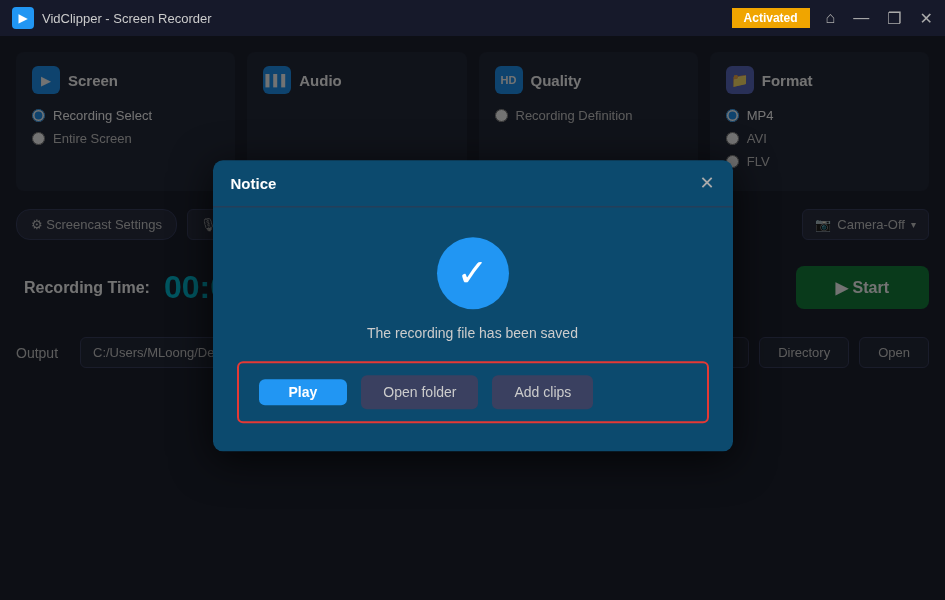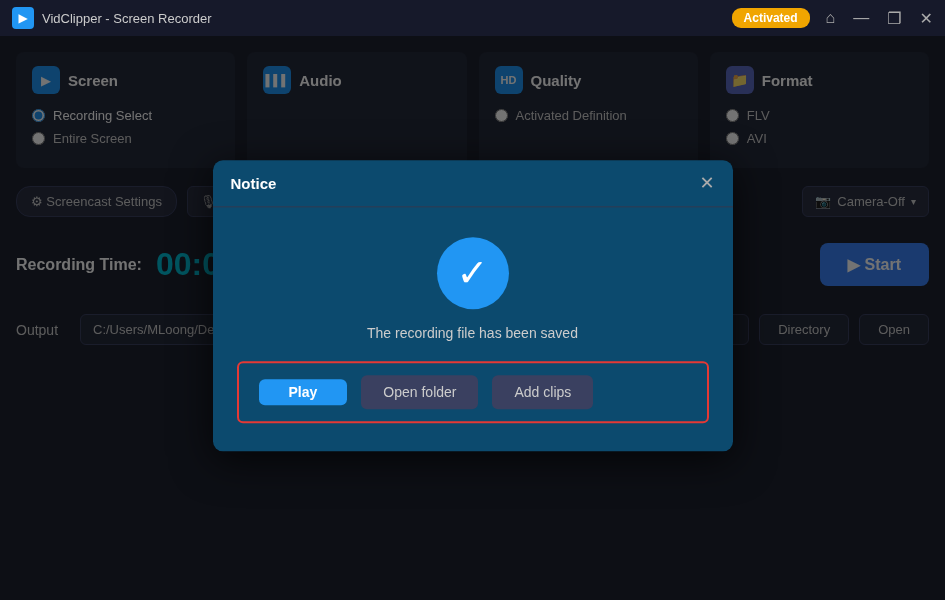--- a/index.html
+++ b/index.html
@@ -35,21 +35,21 @@
     .titlebar-title {
       font-size: 13px;
       color: #ccc;
       flex: 1;
     }
     .activated-badge {
       background: #f0a500;
       color: #fff;
       font-size: 12px;
       padding: 3px 12px;
-      border-radius: 9px;
+      border-radius: 0;
       margin-right: 16px;
       font-weight: 600;
     }
     .titlebar-actions {
       display: flex;
       gap: 18px;
       align-items: center;
     }
     .titlebar-icon {
       font-size: 16px;
@@ -170,32 +170,33 @@
     .time-row {
       display: flex;
       align-items: center;
       padding: 8px 0;
     }
     .recording-time-label {
       font-size: 16px;
       font-weight: 600;
       color: #fff;
       margin-right: 14px;
+      margin-left: 8px;
     }
     .time-display {
       font-size: 32px;
       font-weight: 700;
       color: #00bcd4;
       flex: 1;
     }
     .start-btn {
-      background: #3b82f6;
+      background: #15803d;
       color: #fff;
       border: none;
-      padding: 12px 28px;
+      padding: 12px 40px;
       border-radius: 8px;
       font-size: 16px;
       font-weight: 600;
       cursor: pointer;
       display: flex;
       align-items: center;
       gap: 8px;
     }
 
     
@@ -384,38 +385,42 @@
 
     <div class="option-panel">
       <div class="option-header">
         <div class="option-icon icon-quality">
           <span style="color:#fff;font-size:11px;font-weight:700;">HD</span>
         </div>
         <span class="option-title">Quality</span>
       </div>
       <div class="radio-item">
         <input type="radio" name="quality" style="">
-        <span>Activated Definition</span>
+        <span>Recording Definition</span>
       </div>
     </div>
 
     <div class="option-panel">
       <div class="option-header">
         <div class="option-icon icon-format">
           <span style="color:#fff;font-size:14px;">📁</span>
         </div>
         <span class="option-title">Format</span>
       </div>
+      <div class="radio-item selected-radio">
+        <input type="radio" name="format" checked="" style="">
+        <span>MP4</span>
+      </div>
+      <div class="radio-item">
+        <input type="radio" name="format" style="">
+        <span>AVI</span>
+      </div>
       <div class="radio-item">
         <input type="radio" name="format" style="">
         <span>FLV</span>
-      </div>
-      <div class="radio-item">
-        <input type="radio" name="format" style="">
-        <span>AVI</span>
       </div>
     </div>
   </div>
 
   <div class="controls-row">
     <button class="settings-btn">⚙ Screencast Settings</button>
     <button class="mic-btn">
       <span>🎙</span>
     </button>
     <div class="spacer"></div>

